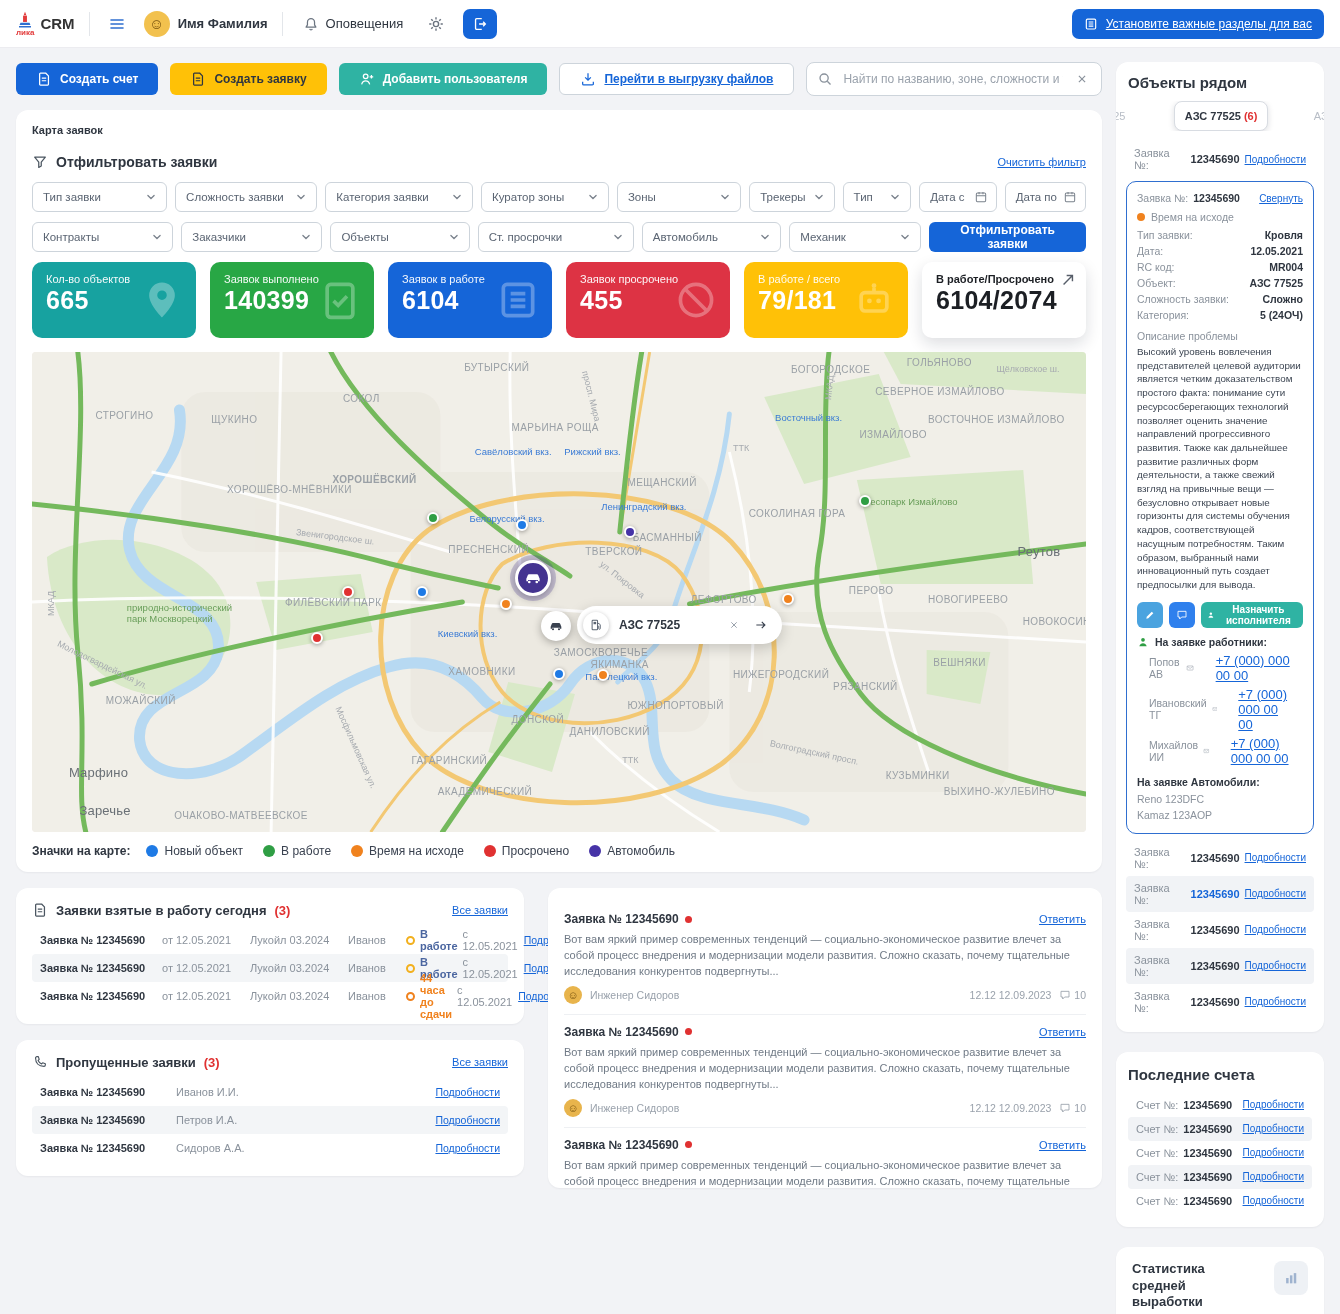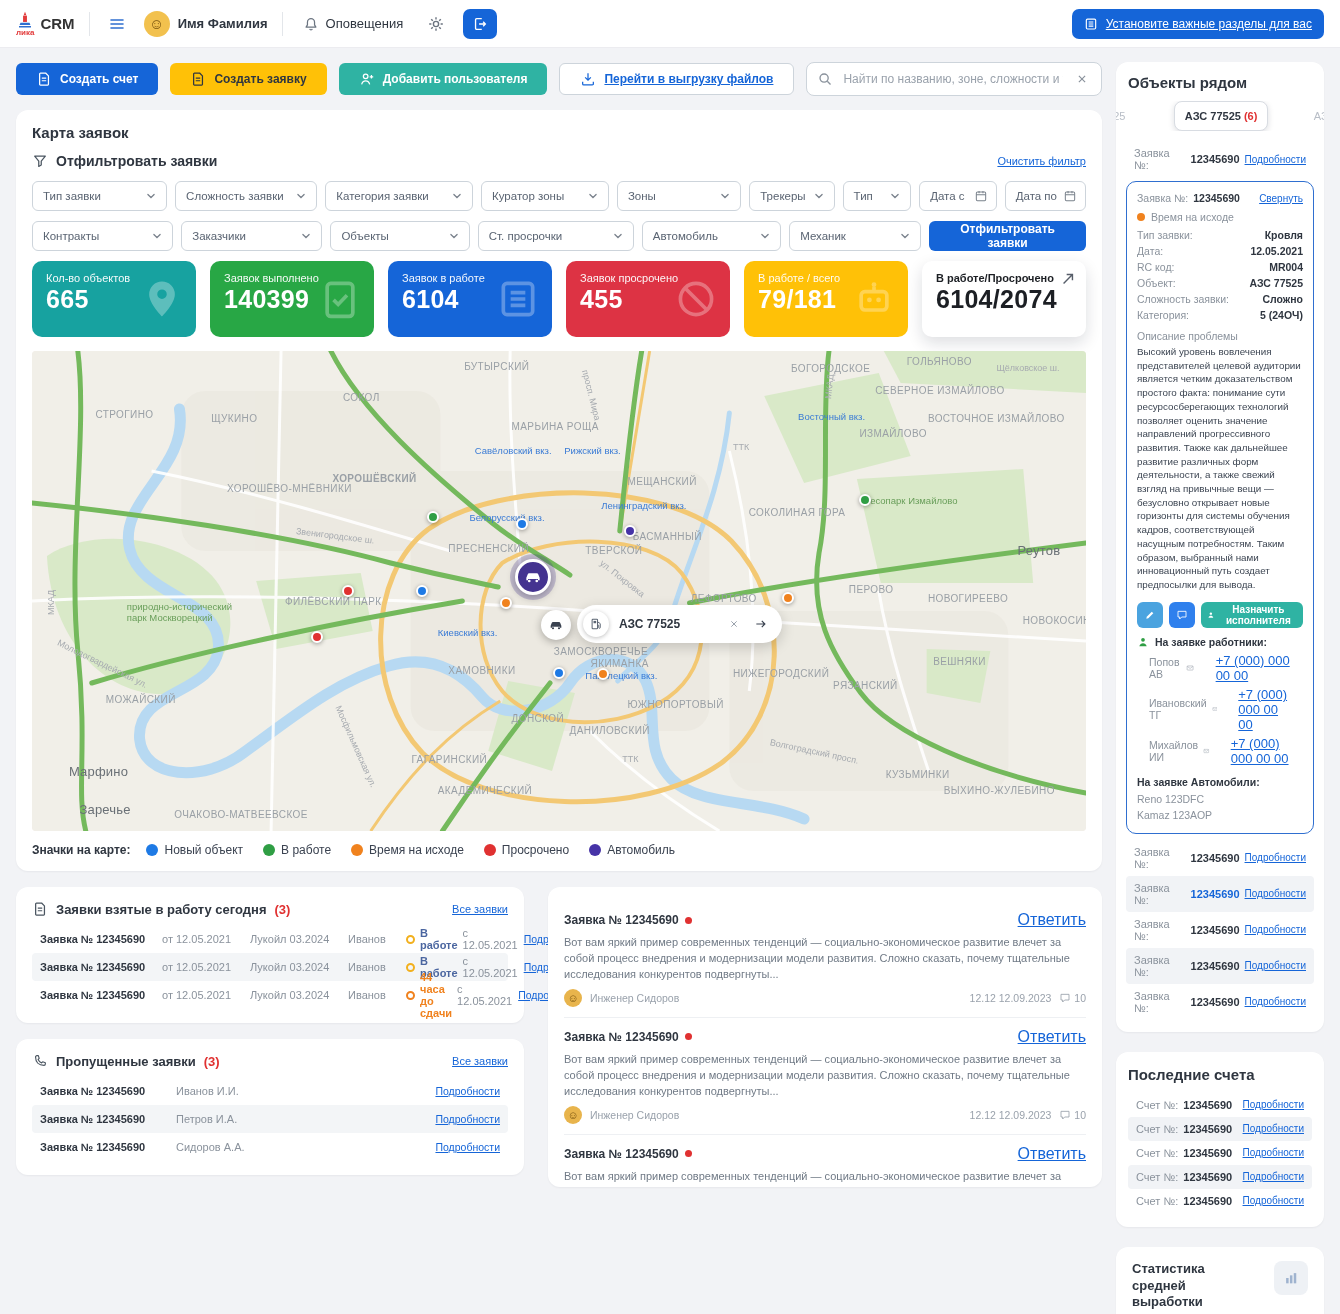--- a/index.html
+++ b/index.html
@@ -48,21 +48,21 @@
   .btn-outline{background:#fff;border:1px solid #cdd4db;color:var(--blue)}
   .btn-outline span{text-decoration:underline}
   .btn.small{height:30px;padding:0 14px;margin-left:auto}
   .search{flex:1;display:flex;align-items:center;gap:8px;border:1px solid #cdd4db;border-radius:8px;background:#fff;height:34px;padding:0 10px}
   .search svg{color:#8a929c}
   .search input{flex:1;border:none;outline:none;font-size:12px;font-family:inherit;color:#333;background:transparent}
   .search input::placeholder{color:#9aa2ac}
   .clear{background:none;border:none;color:#8a929c;cursor:pointer;display:flex;padding:2px}
 
   
-  .mapcard h2{font-size:15px;margin:0 0 12px;font-weight:700}
+  .mapcard h2{font-size:11px;margin:0 0 18px;font-weight:700}
   .filterhead{display:flex;align-items:center;gap:8px;font-size:14px;font-weight:700;margin-bottom:12px}
   .filterhead svg{color:#4a5560}
   .filterhead .link{margin-left:auto;font-weight:400;font-size:11px}
   .frow{display:flex;gap:8px;margin-bottom:10px;align-items:center}
   .select{height:30px;border:1px solid #cdd4db;border-radius:6px;display:flex;align-items:center;justify-content:space-between;gap:6px;padding:0 8px 0 10px;font-size:11.5px;color:#5a6472;background:#fff;cursor:pointer;white-space:nowrap}
   .frow.grow .select{flex:1 1 auto}
   .select svg{color:#7a828c;flex:none}
   .select .cal{display:none}
   .select[data-ftype="date"] .cal{display:block}
 
@@ -128,21 +128,21 @@
   .mrow{display:flex;align-items:center;height:28px;font-size:11px;padding:0 8px;border-radius:4px;gap:6px}
   .mrow[data-shade="true"]{background:#f3f5f7}
   .mnum{font-weight:700;width:130px;flex:none}
   .mperson{color:var(--muted);flex:1}
 
   .message{padding:10px 0}
   .message + .message{border-top:1px solid #eef0f3}
   .msg-head{display:flex;align-items:center;gap:6px}
   .msg-title{font-weight:700;font-size:12px}
   .reddot{width:7px;height:7px;background:#e03131;border-radius:50%;flex:none}
-  .msg-head .link{margin-left:auto;font-size:16px}
+  .msg-head .link{margin-left:auto;font-size:11px}
   .msg-body{font-size:11px;color:#707a86;line-height:1.45;margin:6px 0}
   .msg-foot{display:flex;align-items:center;gap:8px;font-size:10.5px;color:#9aa2ac}
   .msg-ava{width:18px;height:18px;border-radius:50%;background:#e8b44c;color:#7a5510;display:flex;align-items:center;justify-content:center;font-size:11px;flex:none}
   .msg-time{margin-left:auto}
   .msg-cc{display:flex;align-items:center;gap:3px}
 
   
   .side-title{font-size:15px;font-weight:700;margin:0 0 10px}
   .tabs{display:flex;align-items:center;justify-content:space-between;overflow:hidden;margin:0 -10px 10px;gap:6px}
   .tab{height:30px;border-radius:8px;border:1px solid transparent;background:none;font-size:11px;color:#b7bdc6;display:inline-flex;align-items:center;gap:3px;padding:0 10px;cursor:pointer;font-family:inherit;white-space:nowrap;flex:none}
@@ -718,21 +718,21 @@
             <span class="mlabel" data-kind="park" style="left: 9%; top: 52%;">природно-исторический парк Москворецкий</span>
 
             <span class="mlabel" data-kind="station" style="left: 42%; top: 19.5%;">Савёловский вкз.</span>
 
             <span class="mlabel" data-kind="station" style="left: 50.5%; top: 19.5%;">Рижский вкз.</span>
 
             <span class="mlabel" data-kind="station" style="left: 41.5%; top: 33.5%;">Белорусский вкз.</span>
 
             <span class="mlabel" data-kind="station" style="left: 54%; top: 31%;">Ленинградский вкз.</span>
 
-            <span class="mlabel" data-kind="station" style="left: 70.5%; top: 12.5%; margin-left: 23px;">Восточный вкз.</span>
+            <span class="mlabel" data-kind="station" style="left: 70.5%; top: 12.5%;">Восточный вкз.</span>
 
             <span class="mlabel" data-kind="station" style="left: 38.5%; top: 57.5%;">Киевский вкз.</span>
 
             <span class="mlabel" data-kind="station" style="left: 52.5%; top: 66.5%;">Павелецкий вкз.</span>
 
             <span class="mlabel" data-kind="road" style="left: 1.8%; top: 54%; transform: rotate(-90deg);">МКАД</span>
 
             <span class="mlabel" data-kind="road" style="left: 75.5%; top: 9%; transform: rotate(-84deg);">МКАД</span>
 
             <span class="mlabel" data-kind="road" style="left: 52.5%; top: 3%; transform: rotate(76deg);">просп. Мира</span>

